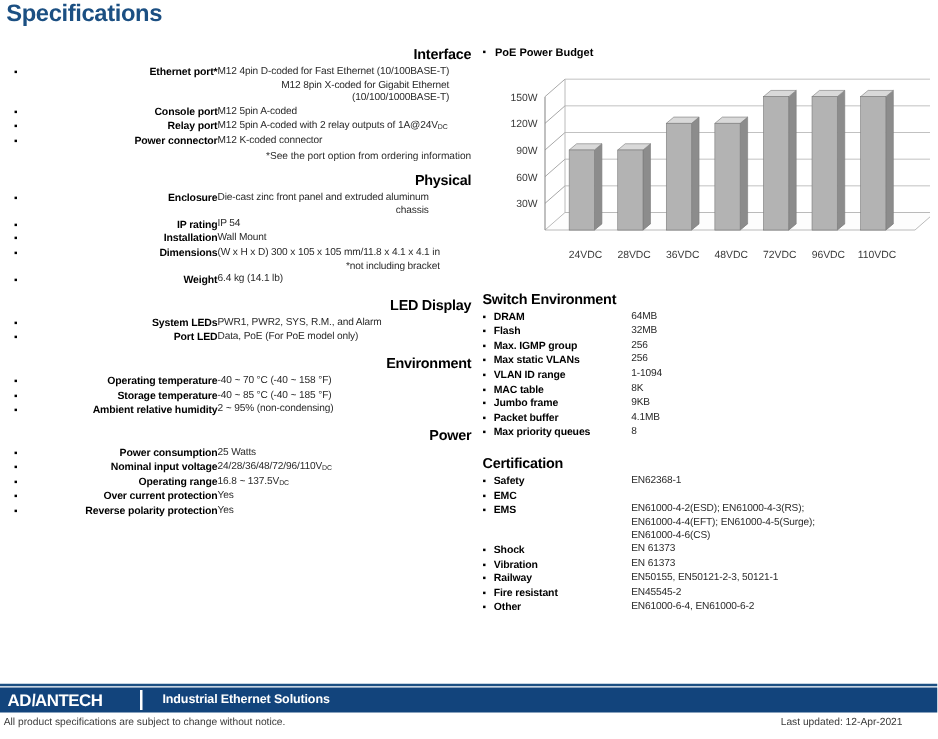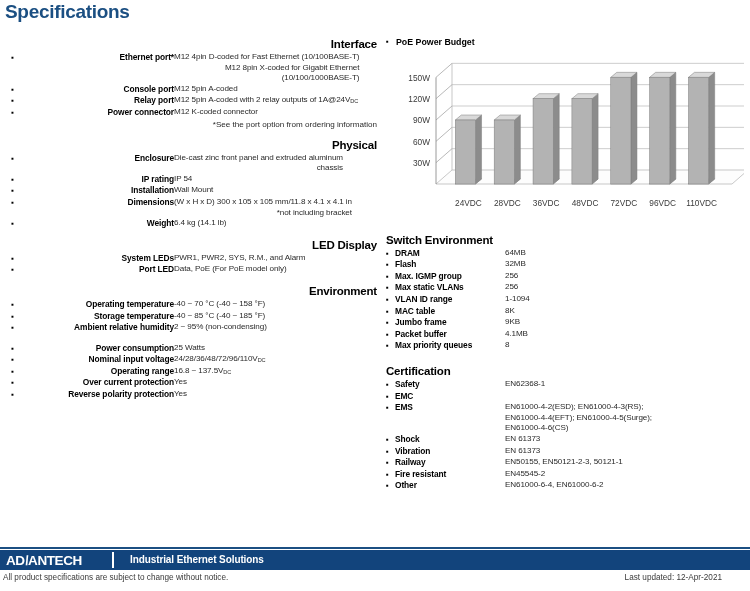--- a/index.html
+++ b/index.html
@@ -180,20 +180,21 @@
         <span class="spec-value">-40 ~ 85 °C (-40 ~ 185 °F)</span>
       </div>
       <div class="spec-row">
         <span class="bullet">▪</span>
         <span class="spec-label lbl-left">Ambient relative humidity</span>
         <span class="spec-value">2 ~ 95% (non-condensing)</span>
       </div>
     </div>
 
     <div class="section">
+      <div class="section-title">Power</div>
       <div class="spec-row">
         <span class="bullet">▪</span>
         <span class="spec-label lbl-left">Power consumption</span>
         <span class="spec-value">25 Watts</span>
       </div>
       <div class="spec-row">
         <span class="bullet">▪</span>
         <span class="spec-label lbl-left">Nominal input voltage</span>
         <span class="spec-value"><span>24/28/36/48/72/96/110V</span><sub>DC</sub></span>
       </div>

